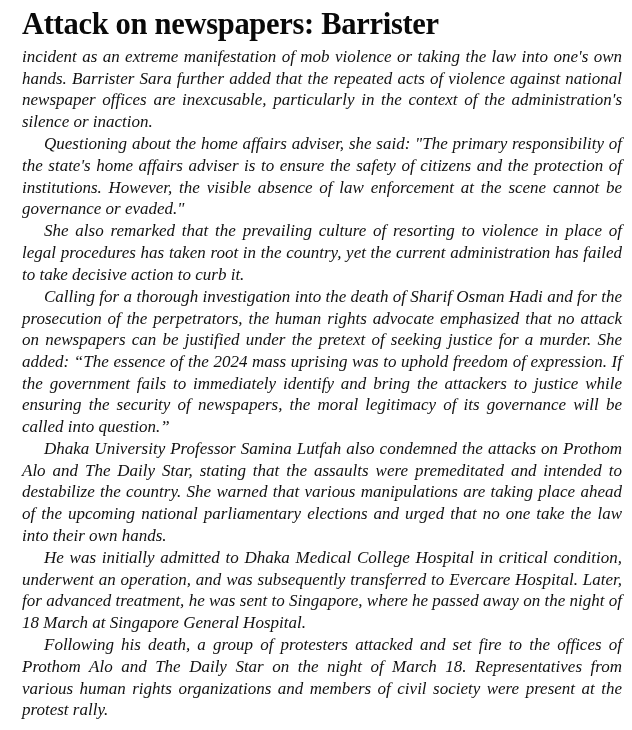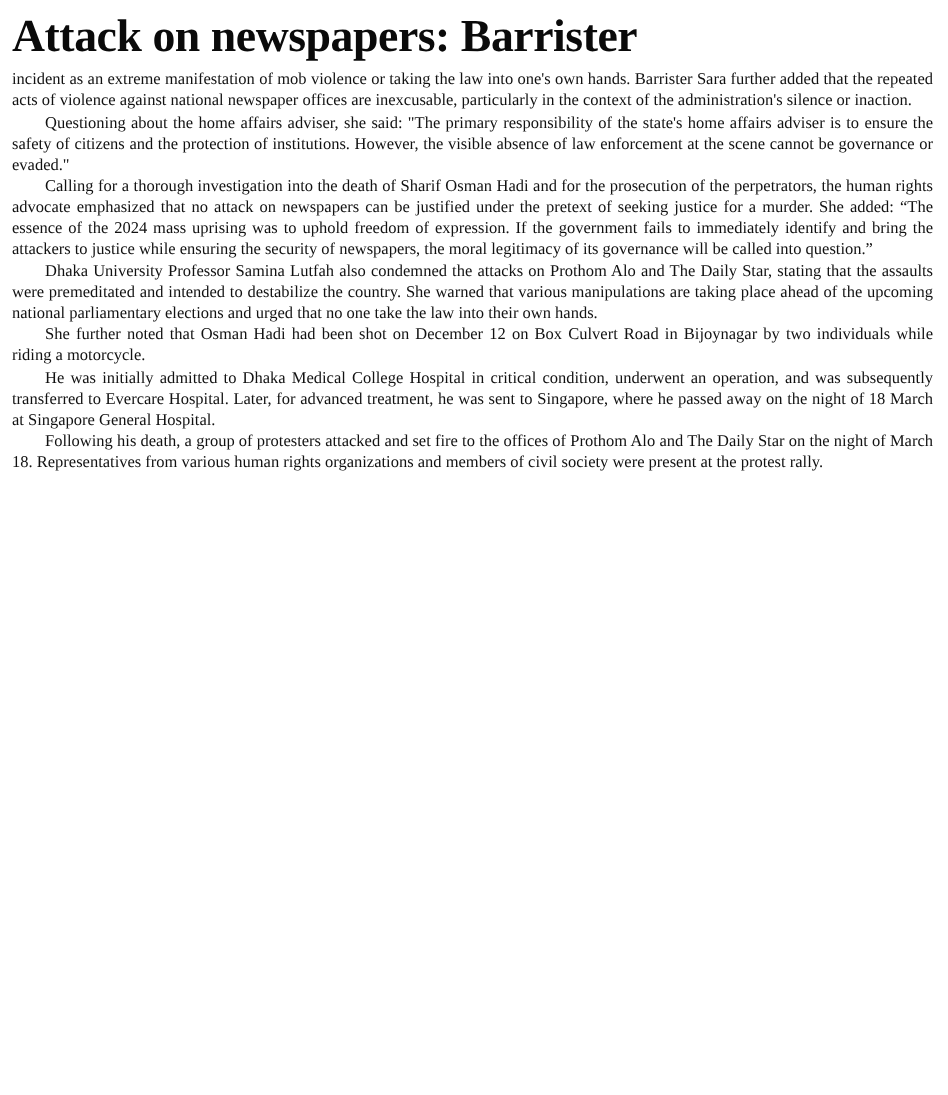--- a/index.html
+++ b/index.html
@@ -11,40 +11,41 @@
     width: 632px;
     height: 730px;
     font-family: "Liberation Serif", serif;
     color: #111111;
     overflow: hidden;
   }
   .page {
     width: 632px;
     height: 598px;
     box-sizing: border-box;
-    padding: 6px 10px 0 8px;
+    padding: 6px 10px 0 22px;
     position: relative;
   }
   .headline {
     font-family: "Liberation Serif", serif;
     font-size: 30.5px;
     font-weight: 700;
     line-height: 1.05;
     letter-spacing: -0.3px;
     margin: 2px 0 6px 0;
     color: #0a0a0a;
   }
   .article {
-    font-size: 11px;
+    font-size: 17px;
     line-height: 1.275;
     text-align: justify;
     text-justify: inter-word;
     hyphens: auto;
     -webkit-hyphens: auto;
     color: #111111;
+    font-style: italic;
   }
   .article p {
     margin: 0 0 0.5px 0;
     text-indent: 22px;
   }
   .article p.no-indent {
     text-indent: 0;
   }
   .rule {
     position: absolute;
@@ -58,21 +59,21 @@
 </head>
 <body>
 
 <div class="page">
 
   <h1 class="headline">Attack on newspapers: Barrister</h1>
 
   <div class="article">
     <p class="no-indent">incident as an extreme manifestation of mob violence or taking the law into one's own hands.  Barrister Sara further added that the repeated acts of violence against national newspaper offices are inexcusable, particularly in the context of the administration's silence or inaction.</p>
     <p>Questioning about the home affairs adviser, she said: "The primary responsibility of the state's home affairs adviser is to ensure the safety of citizens and the protection of institutions. However, the visible absence of law enforcement at the scene cannot be governance or evaded."</p>
+    <p>She also remarked that the prevailing culture of resorting to violence in place of legal procedures has taken root in the country, yet the current administration has failed to take decisive action to curb it.</p>
     <p>Calling for a thorough investigation into the death of Sharif Osman Hadi and for the prosecution of the perpetrators, the human rights advocate emphasized that no attack on newspapers can be justified under the pretext of seeking justice for a murder. She added: “The essence of the 2024 mass uprising was to uphold freedom of expression. If the government fails to immediately identify and bring the attackers to justice while ensuring the security of newspapers, the moral legitimacy of its governance will be called into question.”</p>
     <p>Dhaka University Professor Samina Lutfah also condemned the attacks on Prothom Alo and The Daily Star, stating that the assaults were premeditated and intended to destabilize the country. She warned that various manipulations are taking place ahead of the upcoming national parliamentary elections and urged that no one take the law into their own hands.</p>
-    <p>She further noted that Osman Hadi had been shot on December 12 on Box Culvert Road in Bijoynagar by two individuals while riding a motorcycle.</p>
     <p>He was initially admitted to Dhaka Medical College Hospital in critical condition, underwent an operation, and was subsequently transferred to Evercare Hospital. Later, for advanced treatment, he was sent to Singapore, where he passed away on the night of 18 March at Singapore General Hospital.</p>
     <p>Following his death, a group of protesters attacked and set fire to the offices of Prothom Alo and The Daily Star on the night of March 18. Representatives from various human rights organizations and members of civil society were present at the protest rally.</p>
   </div>
 
   <hr class="rule">
 </div>
 
 </body></html>

